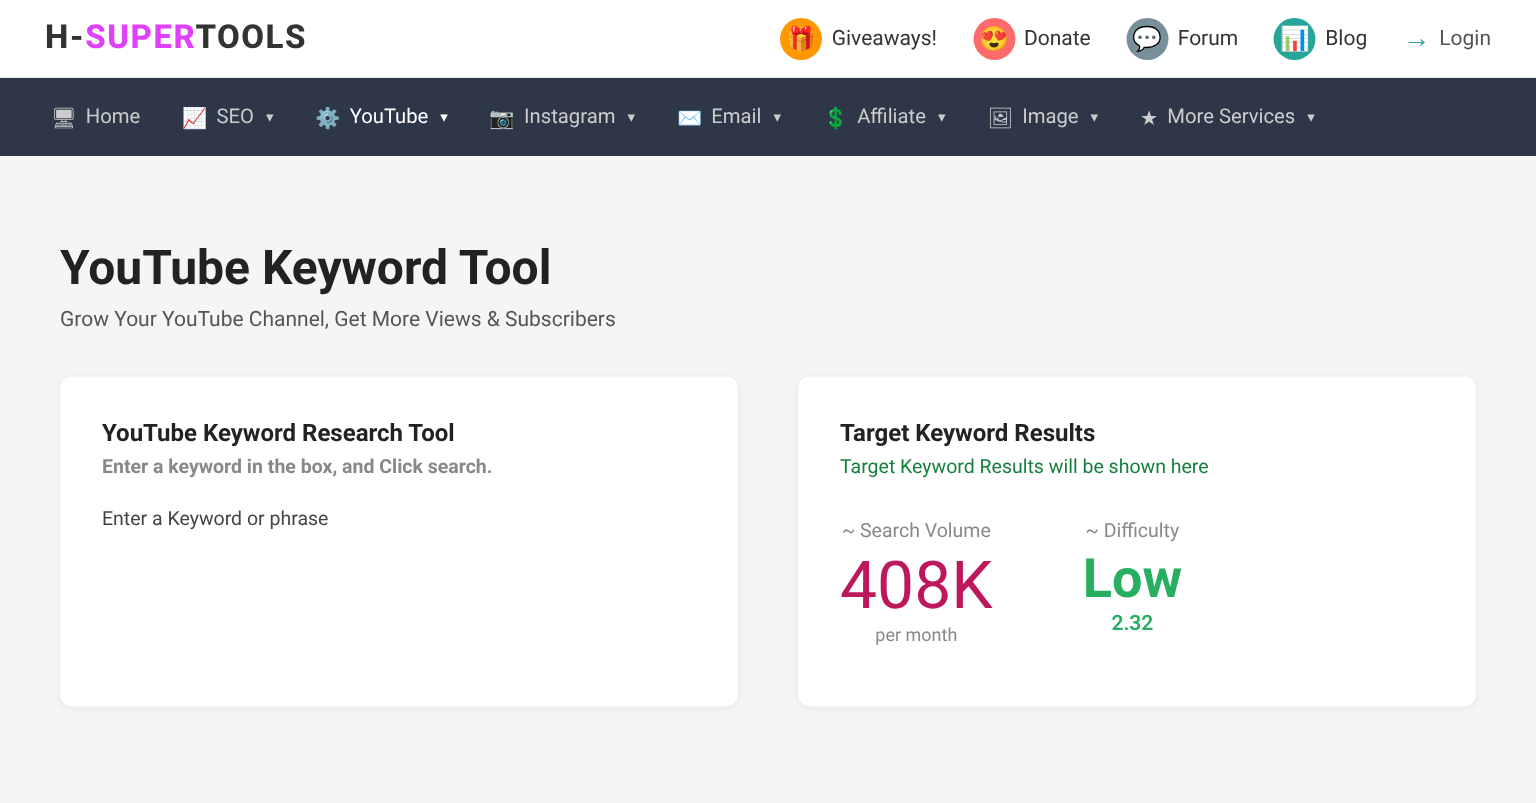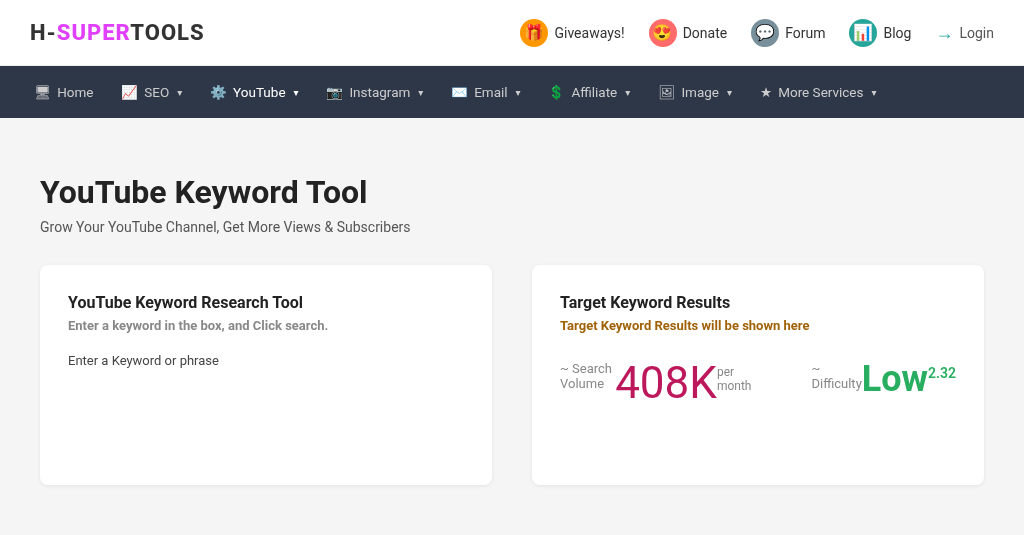--- a/index.html
+++ b/index.html
@@ -5,21 +5,21 @@
     * { margin: 0; padding: 0; box-sizing: border-box; }
     body { font-family: -apple-system, BlinkMacSystemFont, 'Segoe UI', Roboto, sans-serif; background: #f5f5f5; }
 
     
     .top-header {
       background: #fff;
       display: flex;
       align-items: center;
       justify-content: space-between;
       padding: 0 30px;
-      height: 66px;
+      height: 52px;
       border-bottom: 1px solid #eee;
     }
     .logo {
       font-size: 22px;
       font-weight: 800;
       text-decoration: none;
       letter-spacing: 1px;
     }
     .logo-h { color: #333; }
     .logo-super { color: #e040fb; }
@@ -174,33 +174,32 @@
       box-shadow: 0 1px 4px rgba(0,0,0,0.07);
     }
     .results-title {
       font-size: 16px;
       font-weight: 700;
       color: #222;
       margin-bottom: 6px;
     }
     .results-desc {
       font-size: 13px;
-      color: #a16207;
+      color: #15803d;
       margin-bottom: 28px;
-      font-weight: bold;
     }
     .stats-row {
       display: flex;
       gap: 60px;
       align-items: flex-start;
     }
     .stat-col {
       display: flex;
-      flex-direction: row;
-      align-items: flex-start;
+      flex-direction: column;
+      align-items: center;
     }
     .stat-label {
       font-size: 13px;
       color: #888;
       margin-bottom: 6px;
     }
     .stat-value {
       font-size: 44px;
       font-weight: 400;
       color: #be185d;

